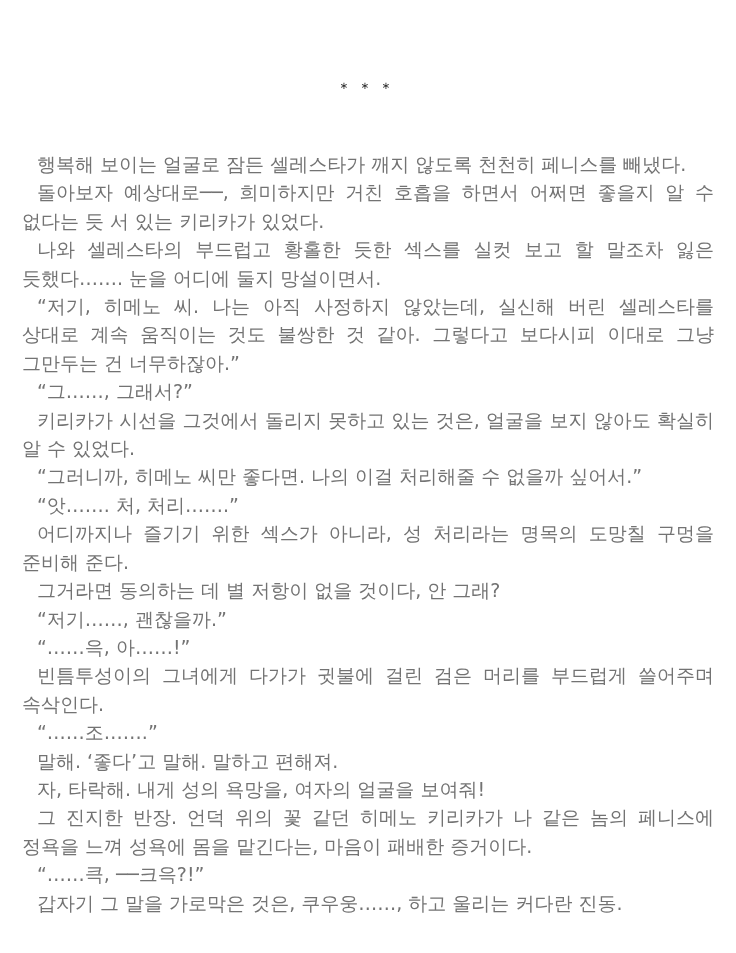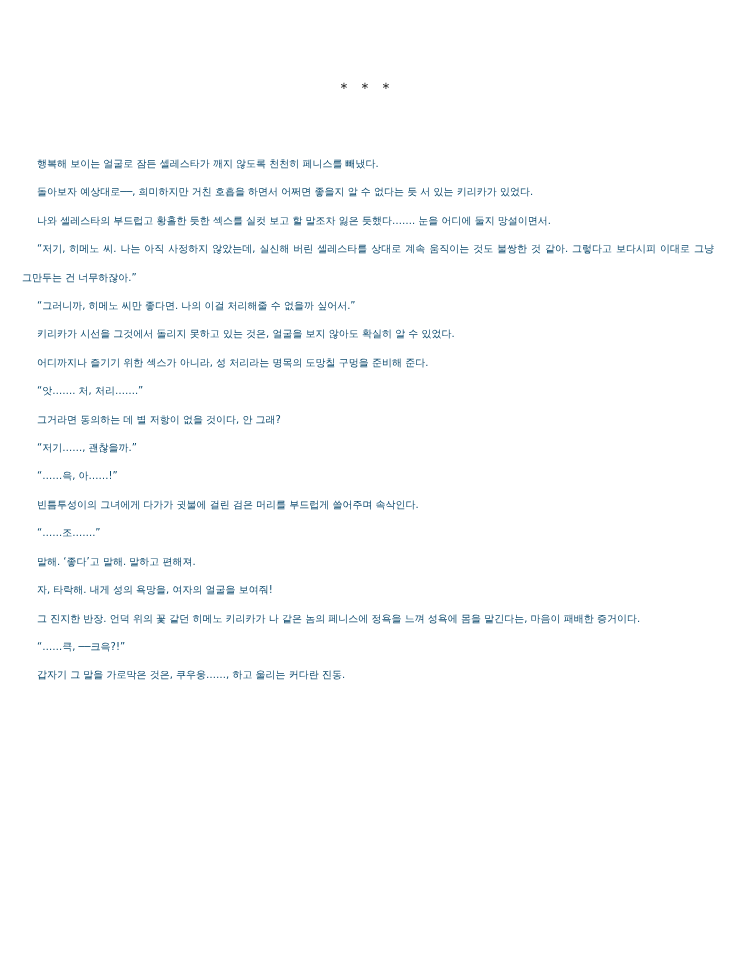--- a/index.html
+++ b/index.html
@@ -26,23 +26,23 @@
     font-size: 15px;
     letter-spacing: 6px;
     color: #1a1a1a;
     margin: 0;
     padding-top: 76px;
     height: 24px;
     line-height: 24px;
   }
   .body-text {
     margin-top: 50px;
-    font-size: 10px;
+    font-size: 19px;
     line-height: 28.4px;
-    color: #0c4a6e;
+    color: #737373;
     text-align: justify;
     text-justify: inter-character;
     word-break: keep-all;
   }
   .body-text p {
     margin: 0;
     padding: 0;
     text-indent: 0;
   }
   .body-text p.indent {
@@ -52,24 +52,25 @@
 </head>
 <body>
 
 <div class="page">
   <div class="divider">＊＊＊</div>
   <div class="body-text">
     <p class="indent">행복해 보이는 얼굴로 잠든 셀레스타가 깨지 않도록 천천히 페니스를 빼냈다.</p>
     <p class="indent">돌아보자 예상대로──, 희미하지만 거친 호흡을 하면서 어쩌면 좋을지 알 수 없다는 듯 서 있는 키리카가 있었다.</p>
     <p class="indent">나와 셀레스타의 부드럽고 황홀한 듯한 섹스를 실컷 보고 할 말조차 잃은 듯했다……. 눈을 어디에 둘지 망설이면서.</p>
     <p class="indent">“저기, 히메노 씨. 나는 아직 사정하지 않았는데, 실신해 버린 셀레스타를 상대로 계속 움직이는 것도 불쌍한 것 같아. 그렇다고 보다시피 이대로 그냥 그만두는 건 너무하잖아.”</p>
+    <p class="indent">“그……, 그래서?”</p>
+    <p class="indent">키리카가 시선을 그것에서 돌리지 못하고 있는 것은, 얼굴을 보지 않아도 확실히 알 수 있었다.</p>
     <p class="indent">“그러니까, 히메노 씨만 좋다면. 나의 이걸 처리해줄 수 없을까 싶어서.”</p>
-    <p class="indent">키리카가 시선을 그것에서 돌리지 못하고 있는 것은, 얼굴을 보지 않아도 확실히 알 수 있었다.</p>
+    <p class="indent">“앗……. 처, 처리…….”</p>
     <p class="indent">어디까지나 즐기기 위한 섹스가 아니라, 성 처리라는 명목의 도망칠 구멍을 준비해 준다.</p>
-    <p class="indent">“앗……. 처, 처리…….”</p>
     <p class="indent">그거라면 동의하는 데 별 저항이 없을 것이다, 안 그래?</p>
     <p class="indent">“저기……, 괜찮을까.”</p>
     <p class="indent">“……윽, 아……!”</p>
     <p class="indent">빈틈투성이의 그녀에게 다가가 귓불에 걸린 검은 머리를 부드럽게 쓸어주며 속삭인다.</p>
     <p class="indent">“……조…….”</p>
     <p class="indent">말해. ‘좋다’고 말해. 말하고 편해져.</p>
     <p class="indent">자, 타락해. 내게 성의 욕망을, 여자의 얼굴을 보여줘!</p>
     <p class="indent">그 진지한 반장. 언덕 위의 꽃 같던 히메노 키리카가 나 같은 놈의 페니스에 정욕을 느껴 성욕에 몸을 맡긴다는, 마음이 패배한 증거이다.</p>
     <p class="indent">“……큭, ──크윽?!”</p>
     <p class="indent">갑자기 그 말을 가로막은 것은, 쿠우웅……, 하고 울리는 커다란 진동.</p>

